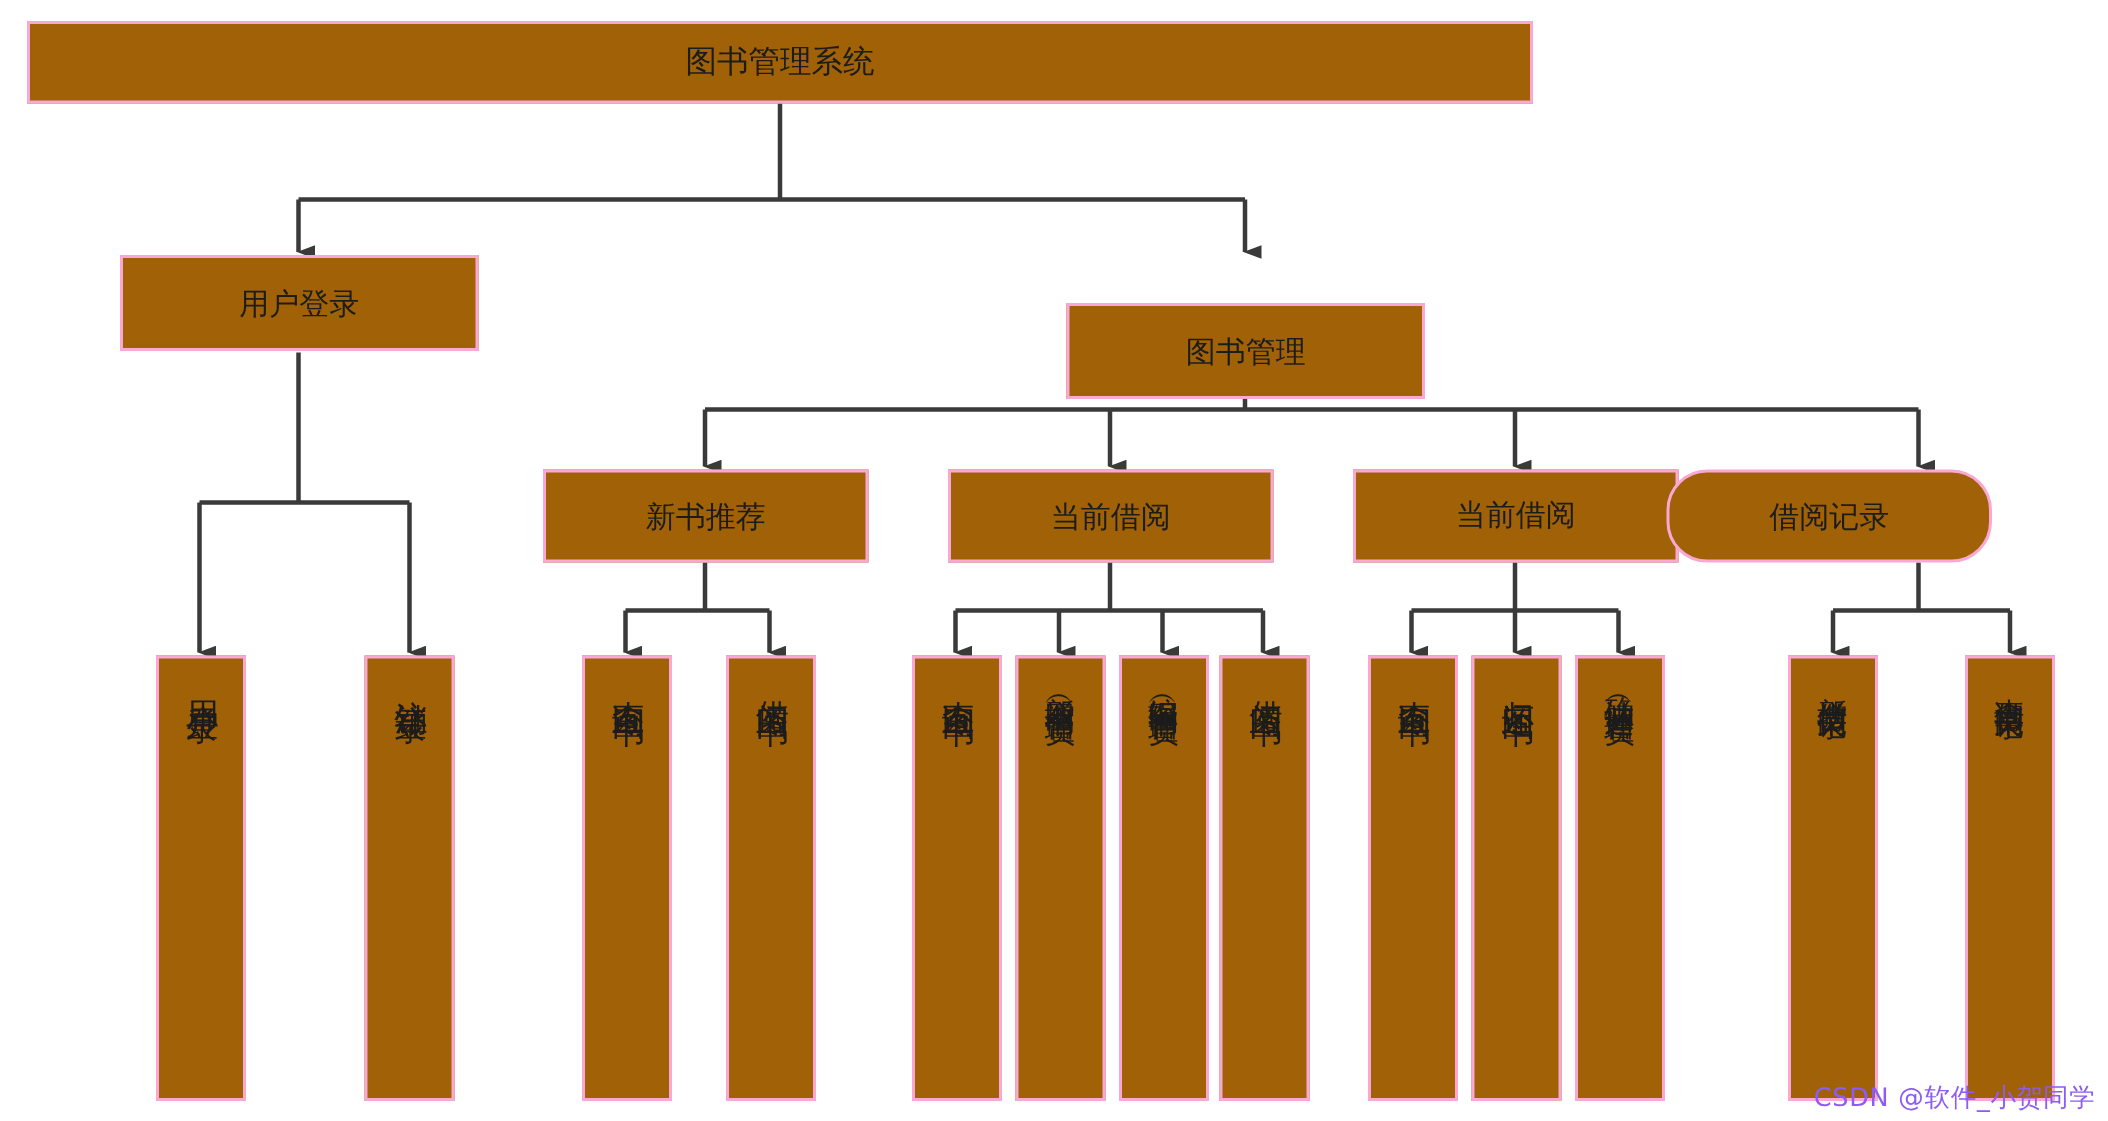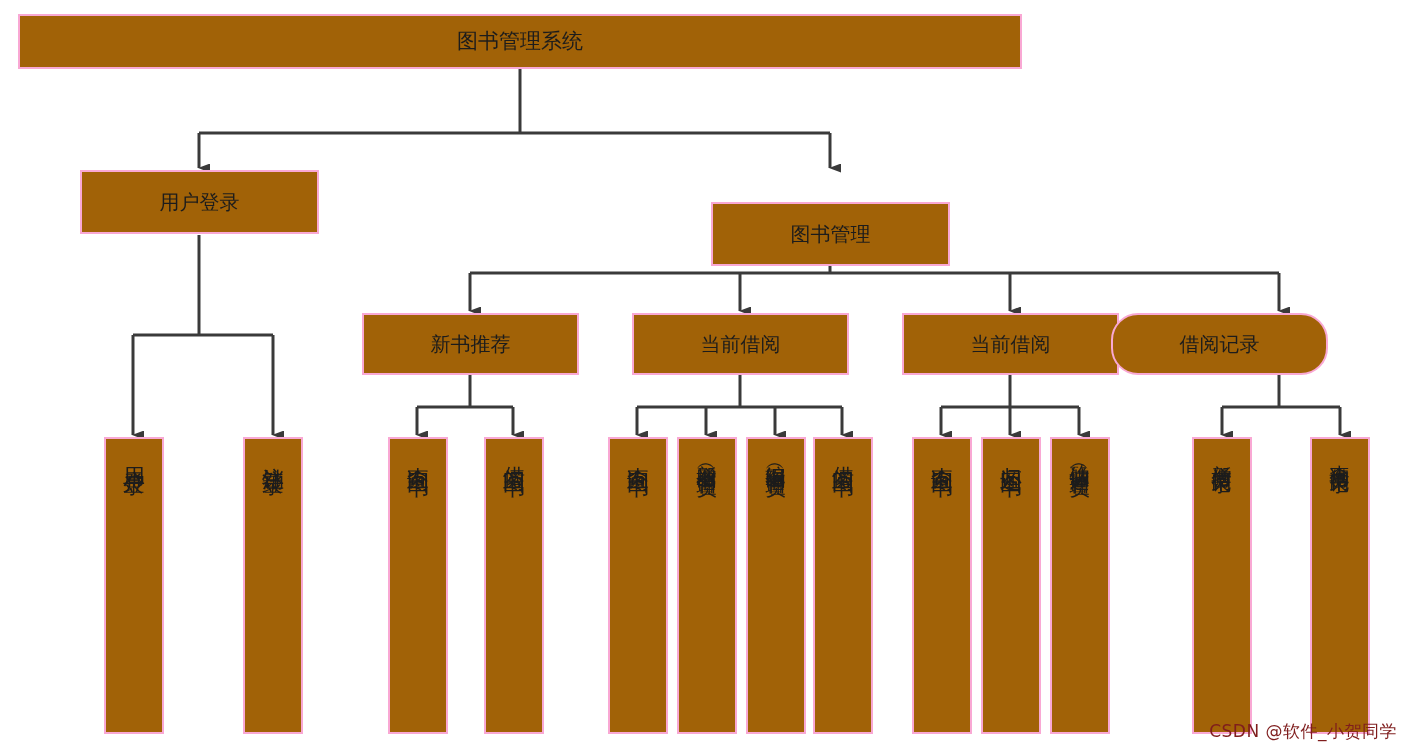--- a/index.html
+++ b/index.html
@@ -48,21 +48,21 @@
     font-size:22px;
     letter-spacing:3px;
     line-height:1;
   }
   .node.leaf.small .lbl{font-size:20px;letter-spacing:2px;}
 
   .watermark{
     position:absolute;
     right:8px;bottom:4px;
     font-size:17px;
-    color:#7f1d1d;
+    color:#8b5cf6;
     letter-spacing:.5px;
     white-space:nowrap;
     pointer-events:none;
   }
 </style>
 </head>
 <body>
 
 <div id="canvas">
 

